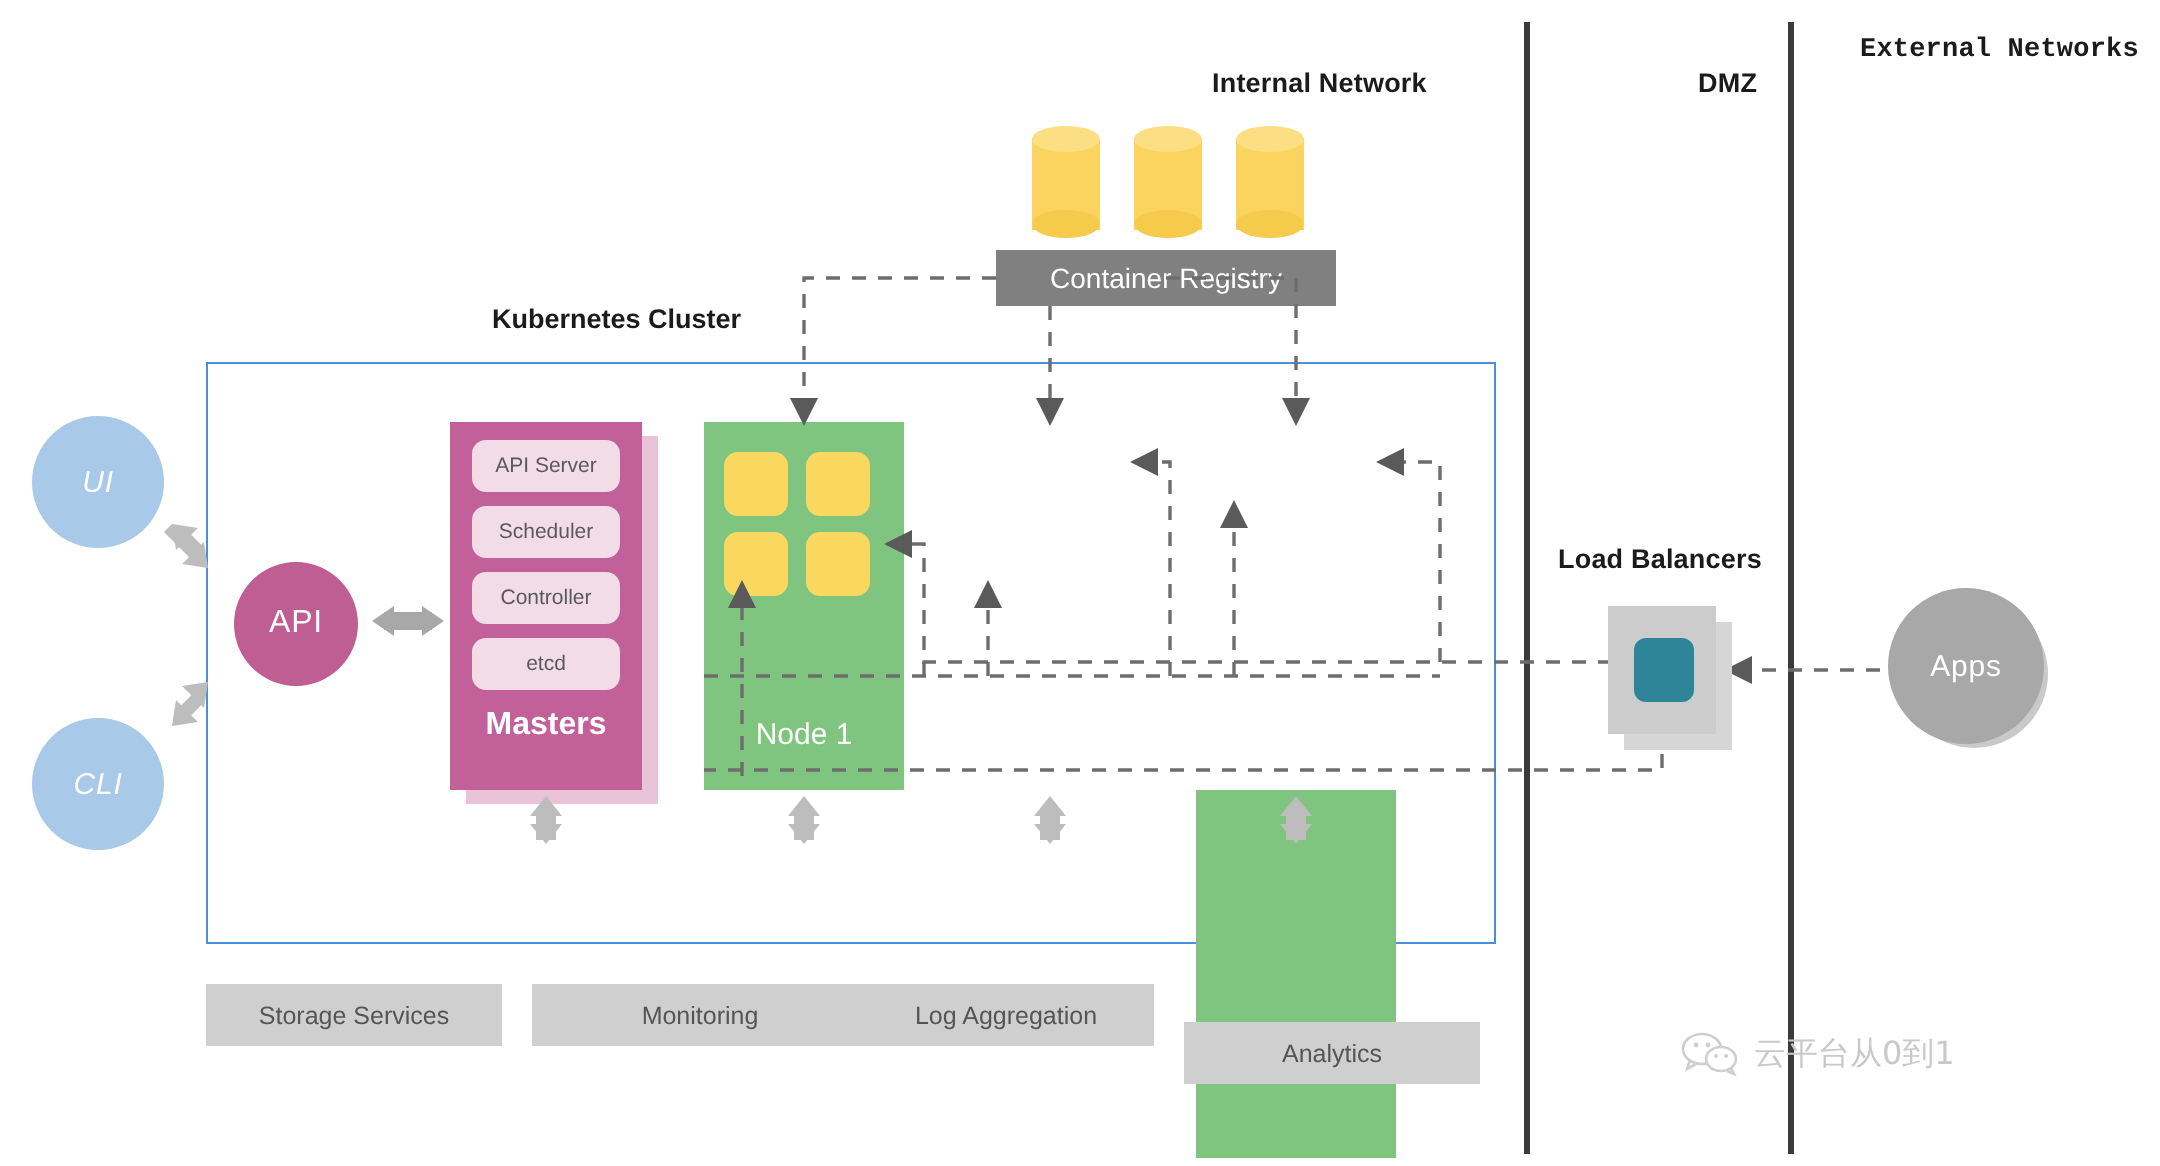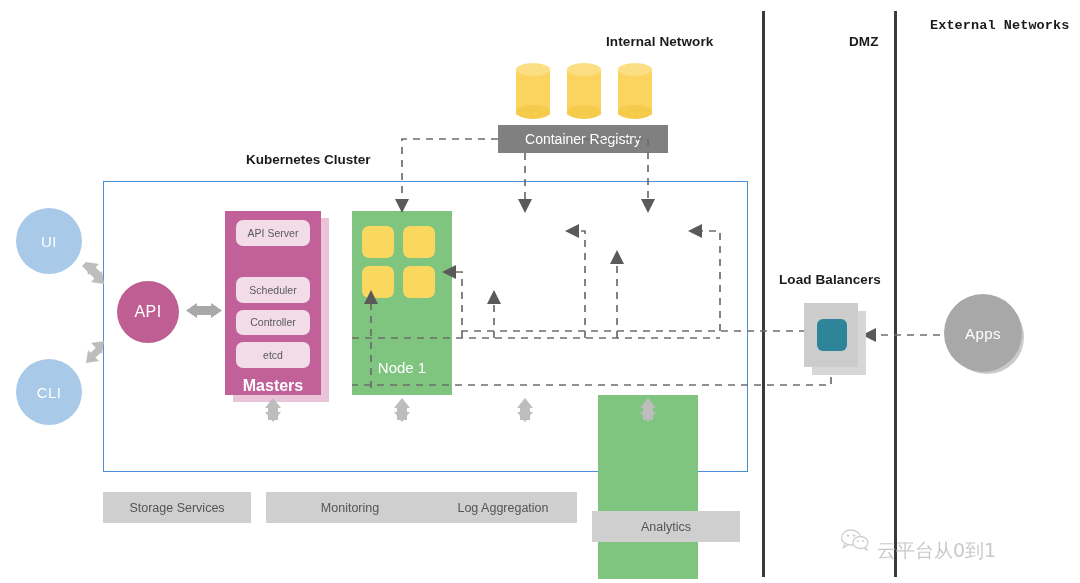--- a/index.html
+++ b/index.html
@@ -26,21 +26,21 @@
     background: transparent;
   }
   .k8s-title { font-size: 13.5px; font-weight: bold; color:#1b1b1b; white-space:nowrap;margin-left:40px; }
 
   
   .circle {
     border-radius: 50%;
     display: flex; align-items: center; justify-content: center;
     color: #ffffff; font-size: 15px; letter-spacing: .4px;
   }
-  .circle.blue  { background: #a8c9e8; }
+  .circle.blue  { background: #a8c9e8; font-style: italic; }
   .circle.pink  { background: #bf5e92; }
   .circle.grey  { background: #a8a8a8; }
   .circle-shadow {
     border-radius:50%; background:#c9c9c9;
   }
 
   
   .masters-shadow { background: #e9c4d8; }
   .masters-box {
     background: #c2609a;
@@ -89,21 +89,21 @@
     background:#cfcfcf; color:#555; font-size:12.5px;
     display:flex; align-items:center; justify-content:center;
   }
 
   
   .lb-shadow { position:absolute; background:#d6d6d6; }
   .lb-body   { position:absolute; background:#cccccc; }
   .lb-core   { position:absolute; background:#2e8499; border-radius:6px; }
 
   
-  .watermark { color:#c9c9c9; font-size:19px; white-space:nowrap; font-family:"DejaVu Sans", sans-serif;margin-top:22px; }
+  .watermark { color:#c9c9c9; font-size:16px; white-space:nowrap; font-family:"DejaVu Sans", sans-serif; }
 
   svg { overflow: visible; display:block; }
   .dash { stroke:#6d6d6d; stroke-width:1.7; fill:none; stroke-dasharray:7 6; }
   .arrowhead { fill:#5a5a5a; }
 </style>
 </head>
 <body>
 
 <div id="stage">
 
@@ -174,21 +174,21 @@
       <polygon points="186,310.5 197,303 197,318"></polygon>
       <polygon points="222,310.5 211,303 211,318"></polygon>
     </g>
   </svg>
 
   <div class="abs masters-shadow" style="left:233px; top:218px; width:96px; height:184px;"></div>
   <div class="abs masters-box" style="left:225px; top:211px; width:96px; height:184px;">
     <div class="master-pill" style="width:74px; height:26px;">
       <span>API Server</span>
     </div>
-    <div class="master-pill" style="width:74px; height:26px;margin-top:24px;">
+    <div class="master-pill" style="width:74px; height:26px;">
       <span>Scheduler</span>
     </div>
     <div class="master-pill" style="width:74px; height:26px;">
       <span>Controller</span>
     </div>
     <div class="master-pill" style="width:74px; height:26px;">
       <span>etcd</span>
     </div>
     <div class="masters-caption">Masters</div>
   </div>

